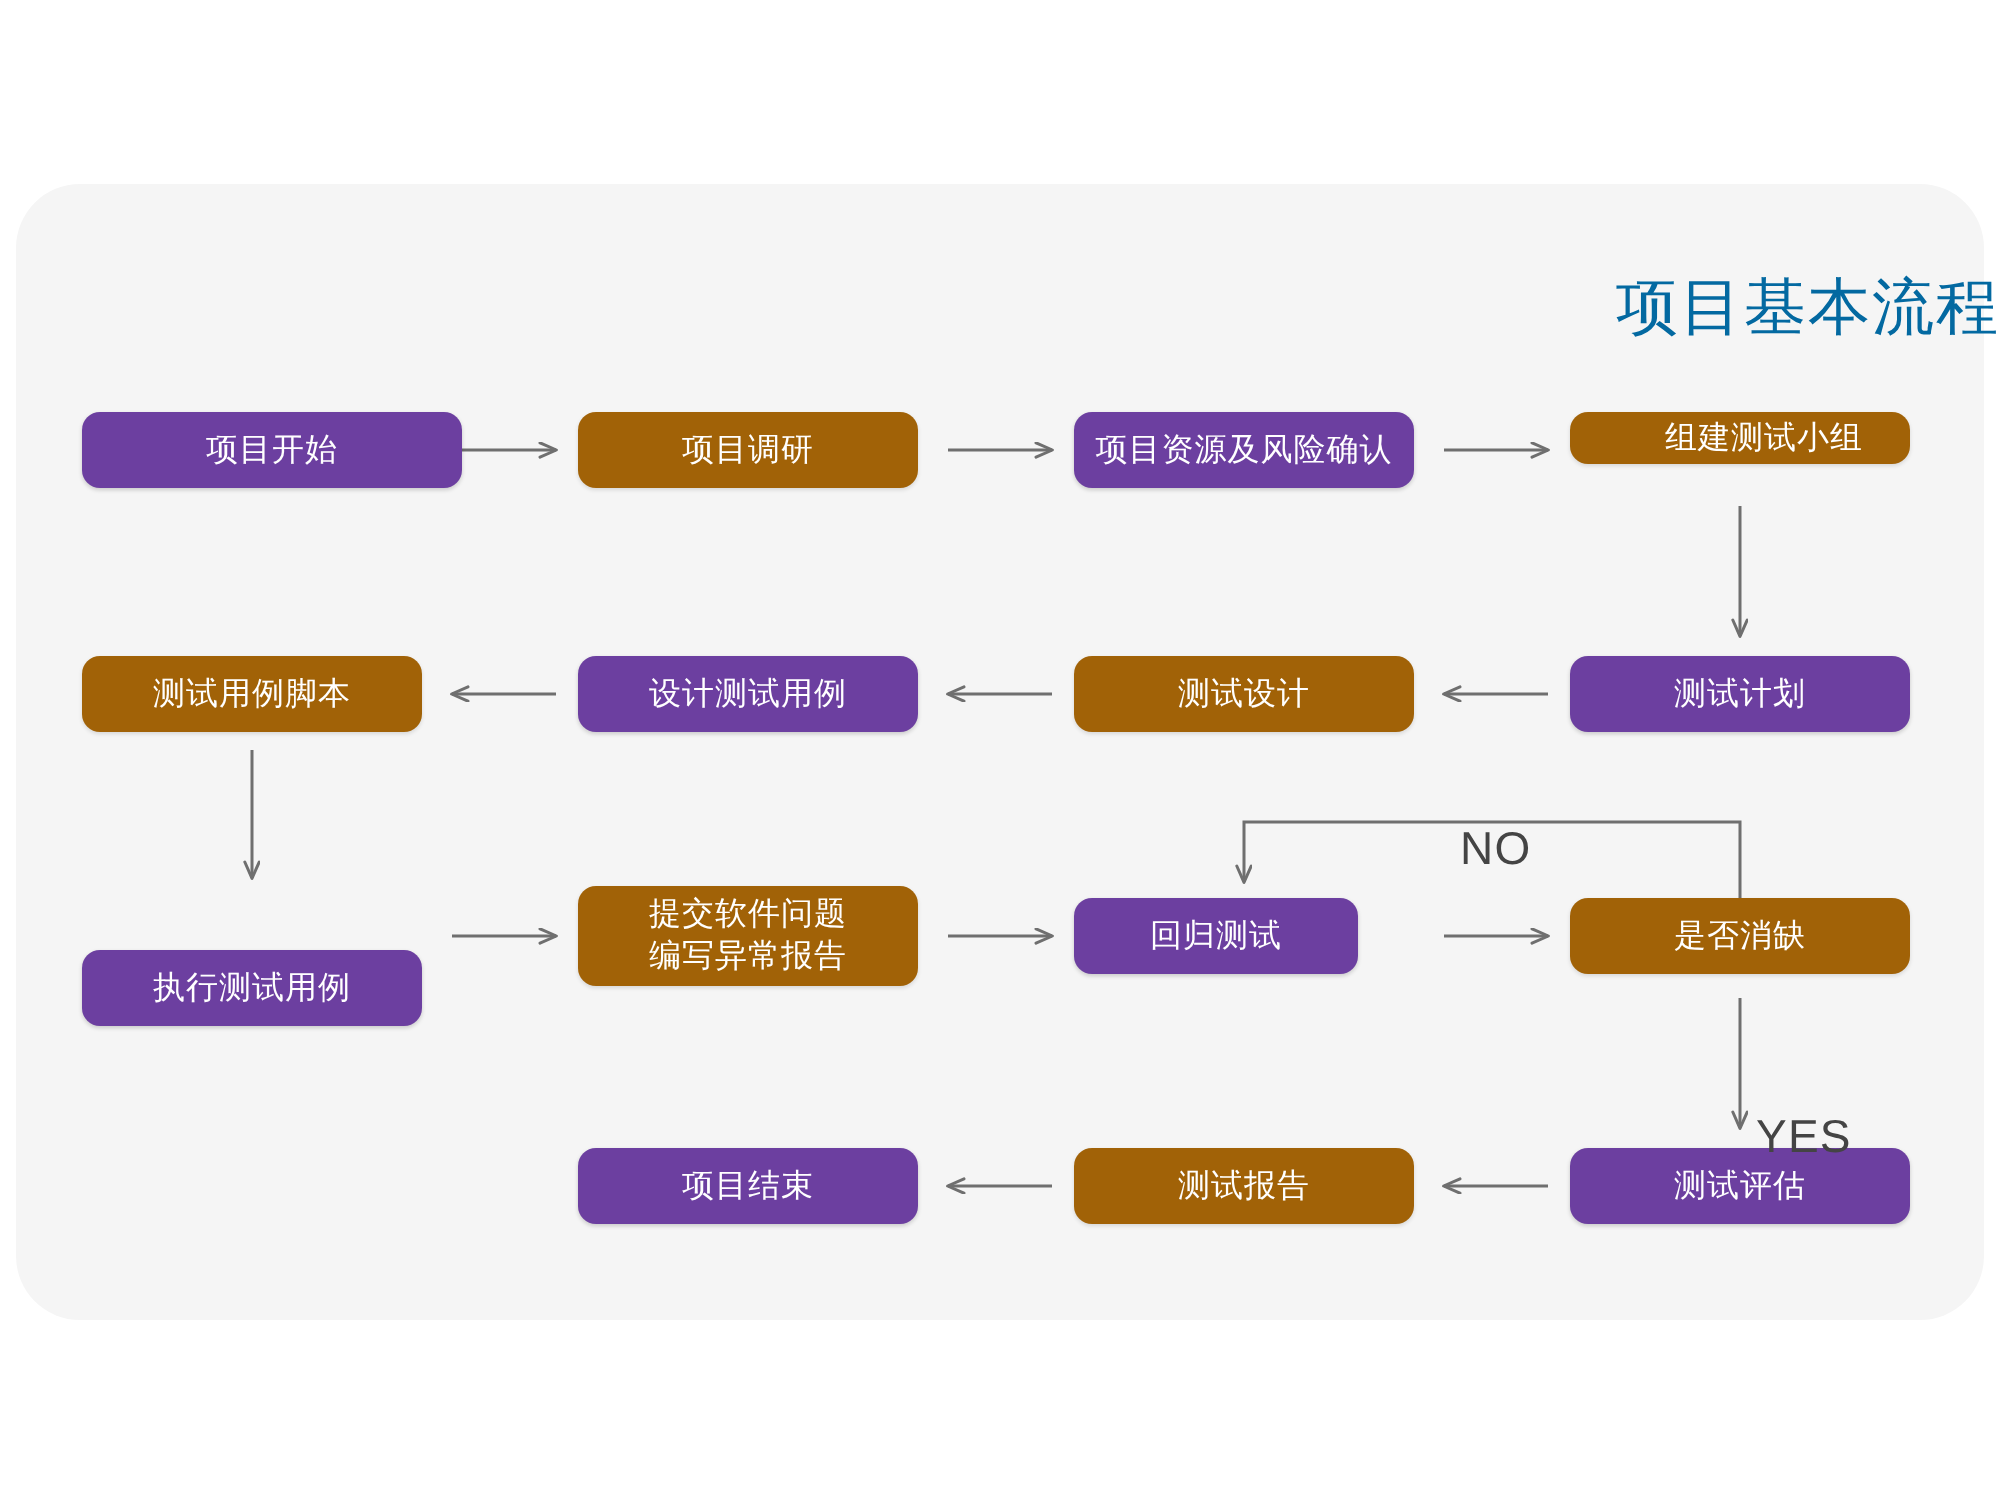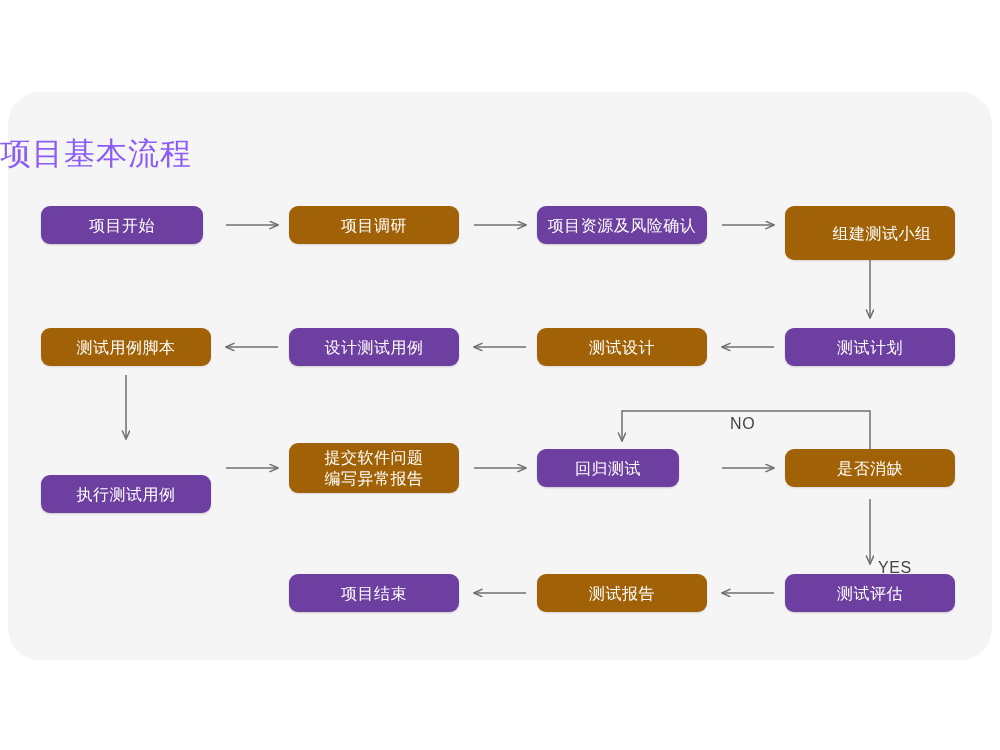--- a/index.html
+++ b/index.html
@@ -32,24 +32,24 @@
     background: #f5f5f5;
     border-radius: 32px;
   }
 
   
   #title {
     position: absolute;
     left: 0;
     top: 132px;
     width: 1000px;
-    text-align: left;
+    text-align: right;
     font-size: 31px;
     font-weight: 400;
-    color: #8b5cf6;
+    color: #0369a1;
     letter-spacing: 1px;
     line-height: 44px;
     white-space: nowrap;
   }
 
   
   #connectors {
     position: absolute;
     left: 0;
     top: 0;
@@ -79,21 +79,21 @@
     box-shadow: 0 1px 2px rgba(0,0,0,0.18);
   }
   .node.gray {
     background: #a16207;
     box-shadow: 0 1px 2px rgba(0,0,0,0.12);
   }
 
   
   .edge-label {
     position: absolute;
-    font-size: 16px;
+    font-size: 23px;
     color: #444444;
     letter-spacing: 0.6px;
     line-height: 20px;
     white-space: nowrap;
   }
 </style>
 </head>
 <body>
 
 <div id="stage">
@@ -128,24 +128,24 @@
 
       <path d="M870,449 L870,411 L622,411 L622,441"></path>
 
       <line x1="870" y1="499" x2="870" y2="564"></line>
 
       <line x1="774" y1="593" x2="722" y2="593"></line>
       <line x1="526" y1="593" x2="474" y2="593"></line>
     </g>
   </svg>
 
-  <div class="node purple" style="left:41px;top:206px;width:162px;height:38px;">项目开始</div>
+  <div class="node purple" style="left:41px;top:206px;width:190px;height:38px;">项目开始</div>
   <div class="node gray" style="left:289px;top:206px;width:170px;height:38px;">项目调研</div>
   <div class="node purple" style="left:537px;top:206px;width:170px;height:38px;">项目资源及风险确认</div>
-  <div class="node gray" style="left:785px;top:206px;width:170px;height:54px;padding-left:24px;">组建测试小组</div>
+  <div class="node gray" style="left:785px;top:206px;width:170px;height:26px;padding-left:24px;">组建测试小组</div>
 
   <div class="node gray" style="left:41px;top:328px;width:170px;height:38px;">测试用例脚本</div>
   <div class="node purple" style="left:289px;top:328px;width:170px;height:38px;">设计测试用例</div>
   <div class="node gray" style="left:537px;top:328px;width:170px;height:38px;">测试设计</div>
   <div class="node purple" style="left:785px;top:328px;width:170px;height:38px;">测试计划</div>
 
   <div class="node purple" style="left:41px;top:449px;width:170px;height:38px;margin-top:26px;">执行测试用例</div>
   <div class="node gray" style="left:289px;top:443px;width:170px;height:50px;">提交软件问题
 编写异常报告</div>
   <div class="node purple" style="left:537px;top:449px;width:142px;height:38px;">回归测试</div>

